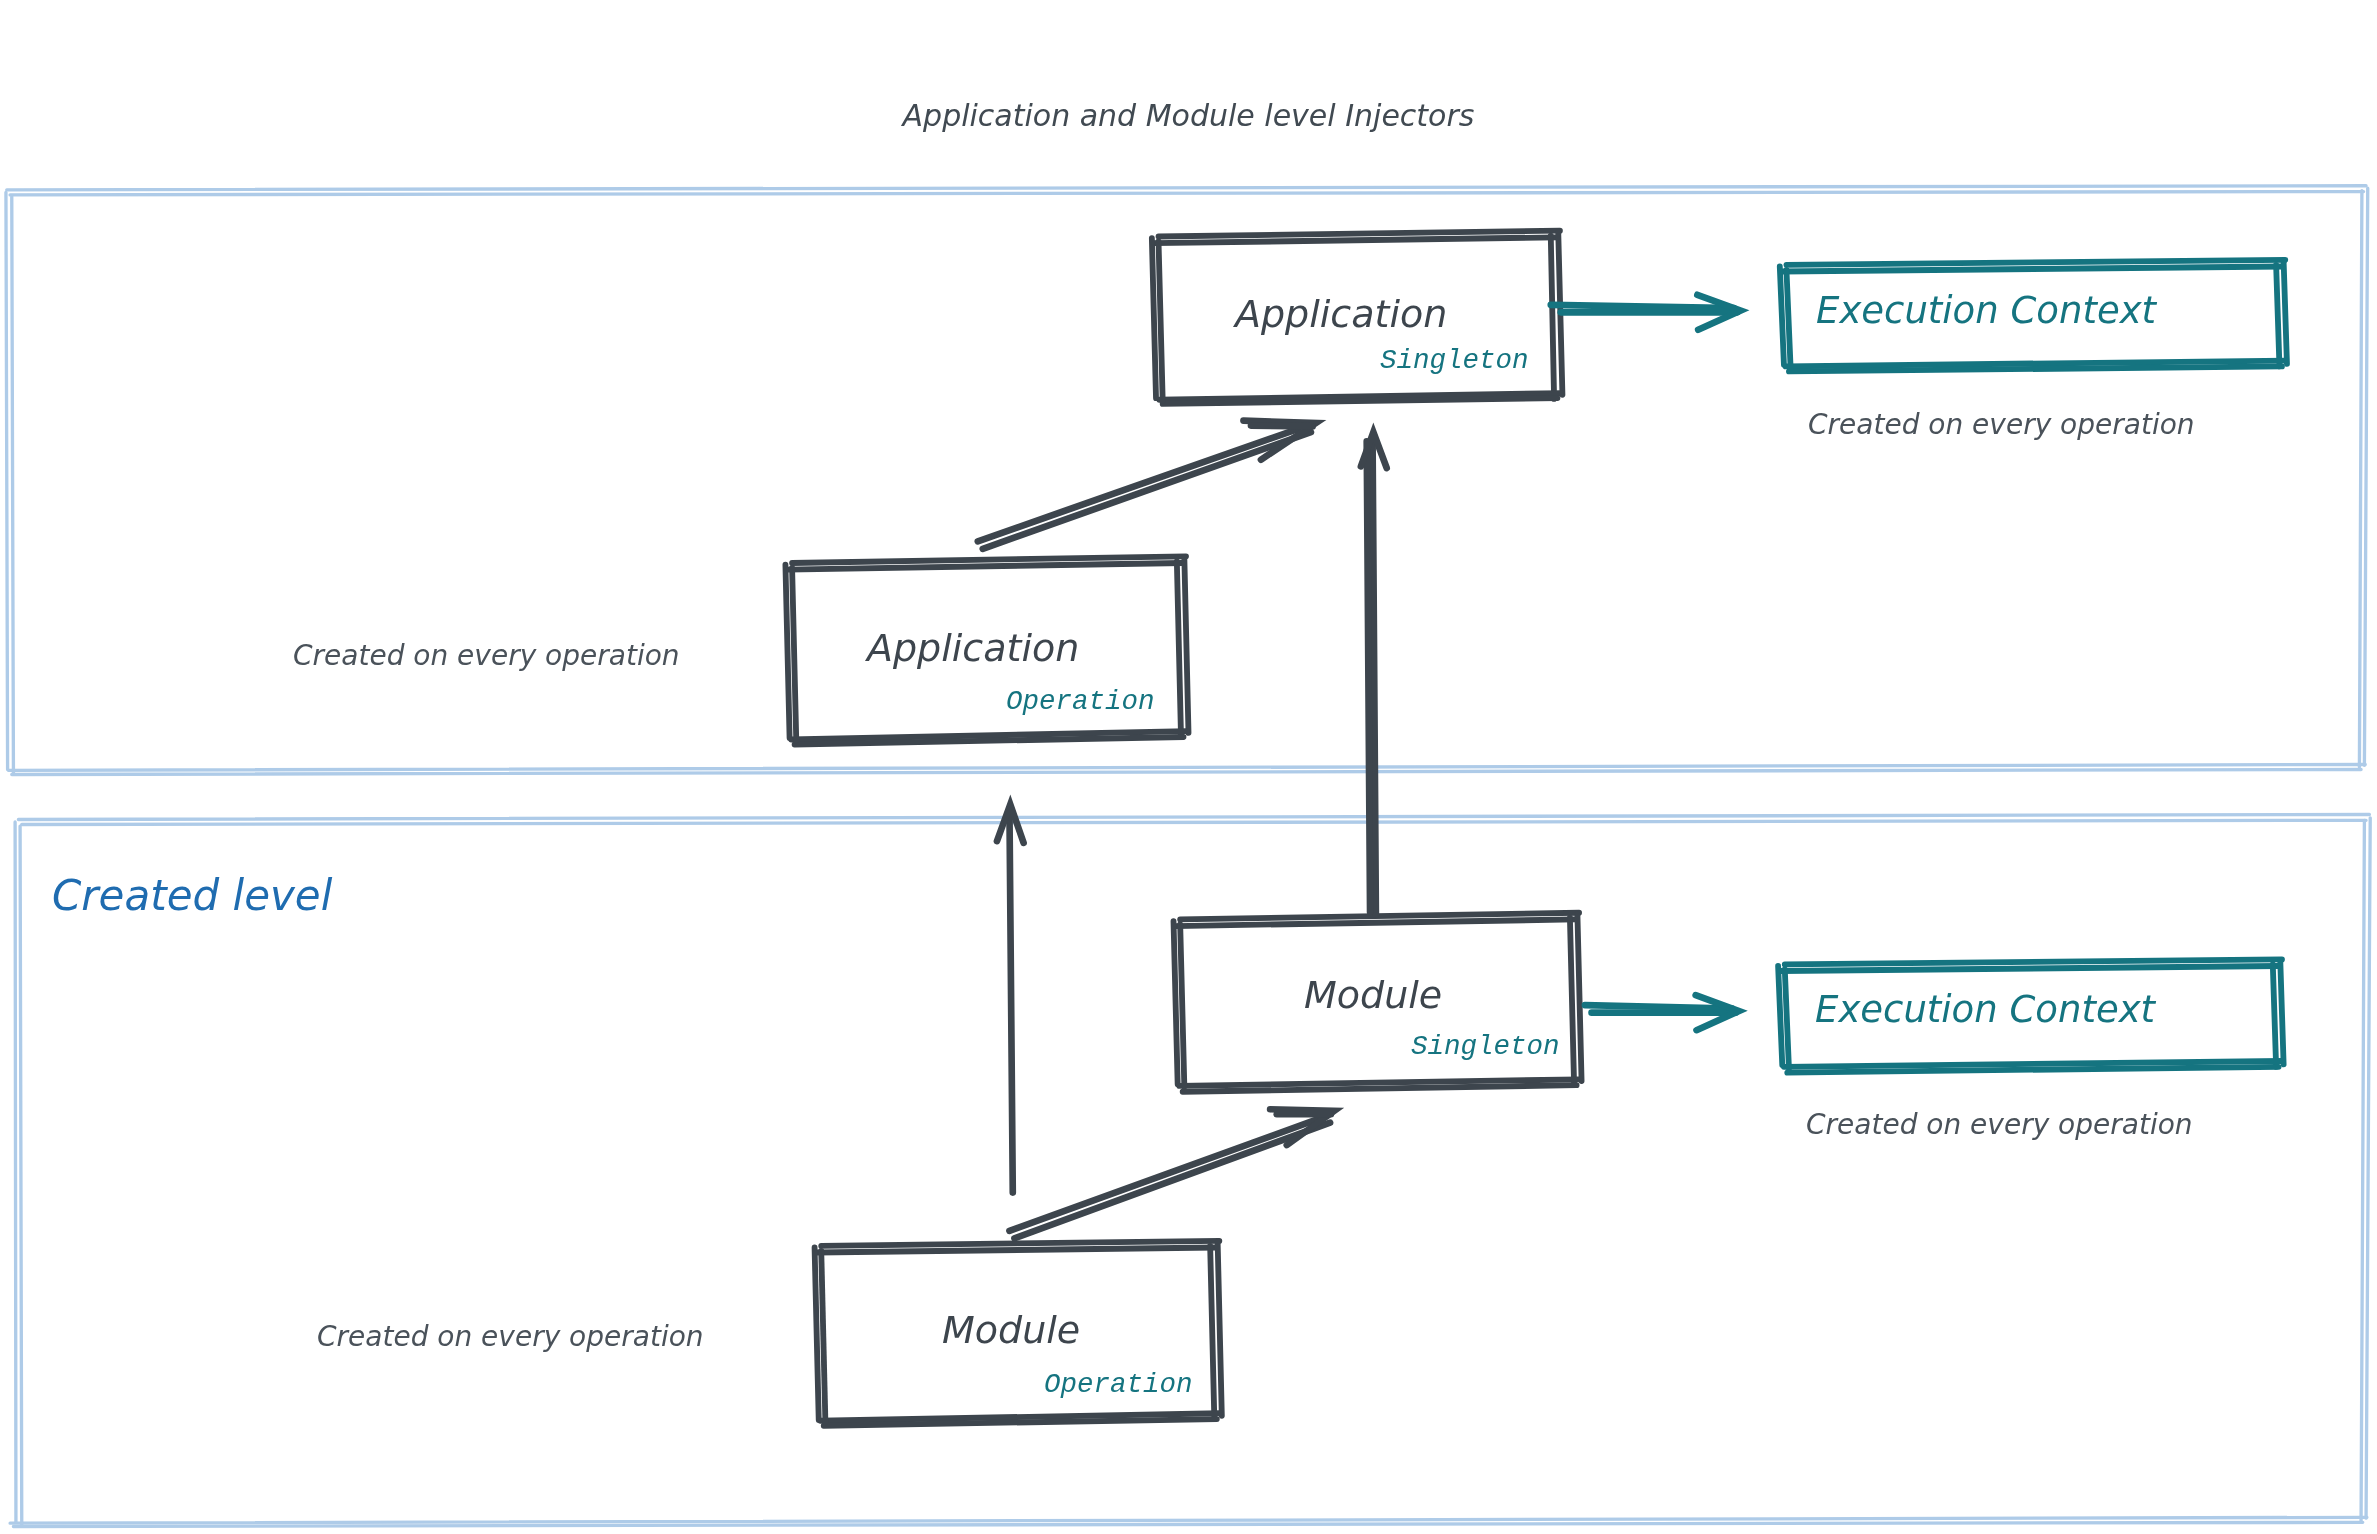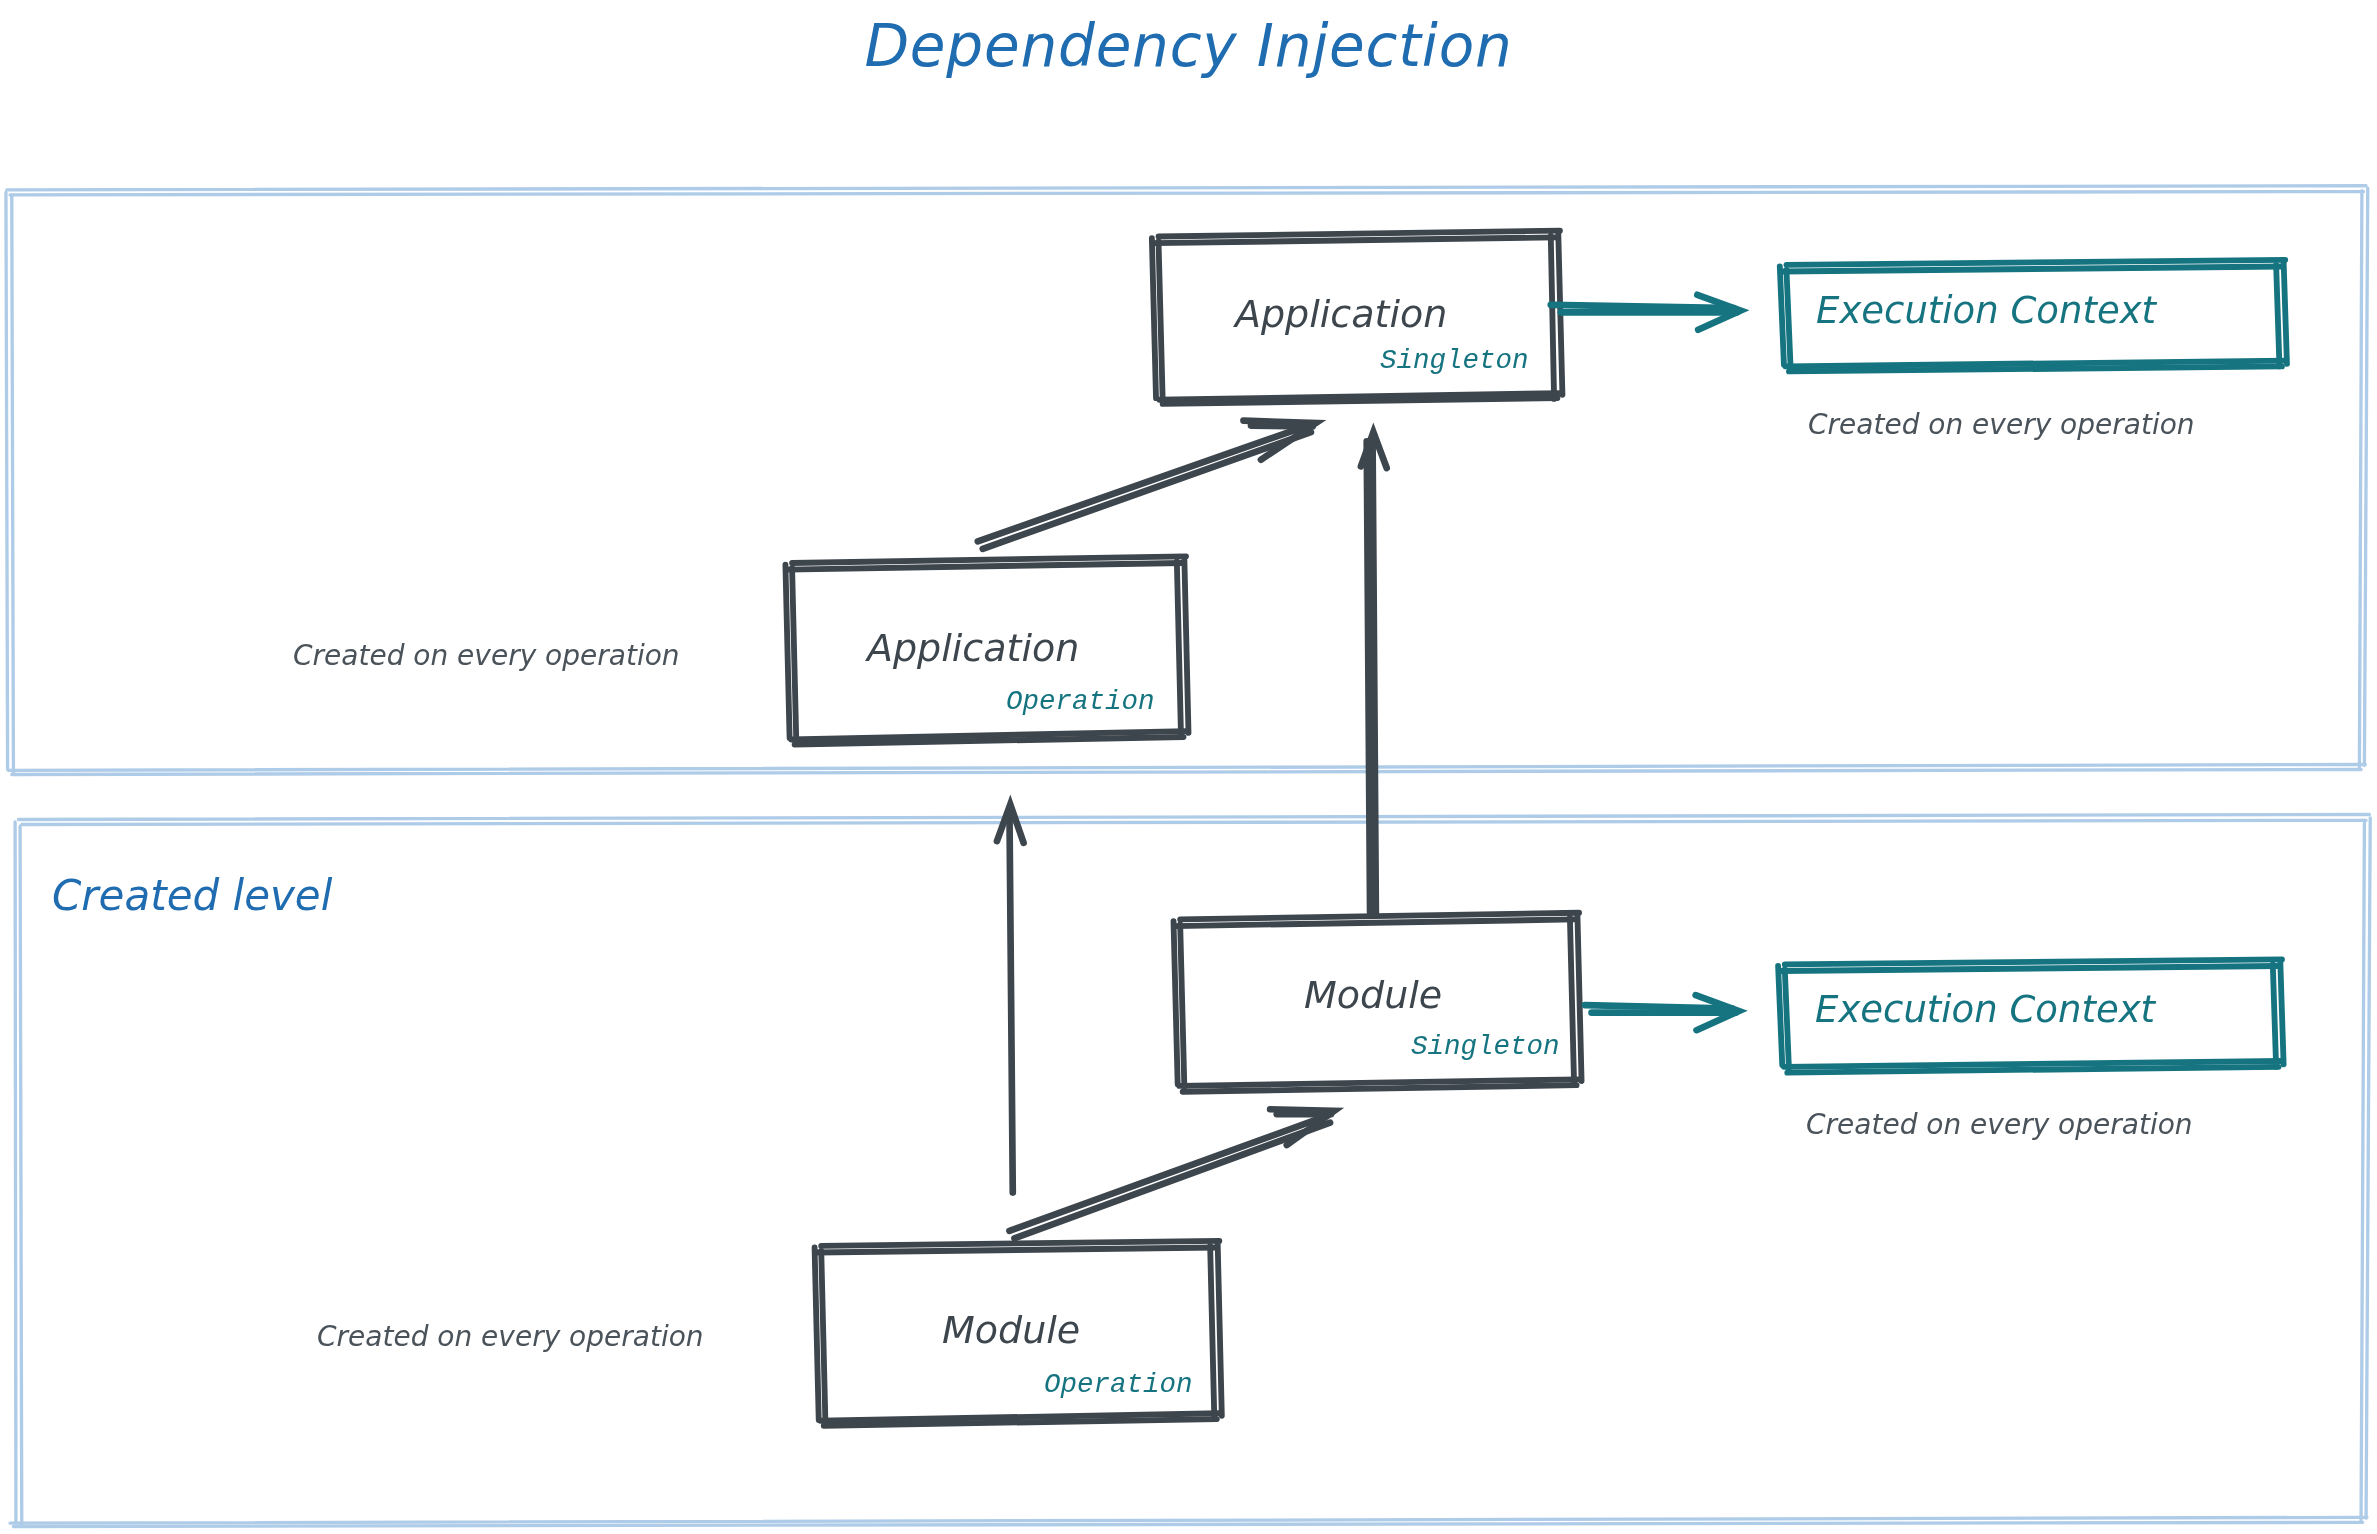--- a/index.html
+++ b/index.html
@@ -27,21 +27,21 @@
 
   .ctx-title{color:#157480;font-size:37px;font-style:italic;margin-left:7px;}
 
   .caption{color:#4a525a;font-size:28px;font-style:italic;}
 </style>
 </head>
 <body>
 
 <div class="stage">
 
-  <div class="txt" id="title">Dependency Injection</div>
+  <div class="txt" id="subtitle">Application and Module level Injectors</div>
 
   <svg class="layer" viewBox="0 0 2854 1842">
 
     <g fill="none" stroke="#aecbe8" stroke-width="4" stroke-linecap="round">
       <path d="M8,228 L2841,223"></path>
       <path d="M12,234 L2838,230"></path>
       <path d="M2843,226 L2839,919"></path>
       <path d="M2836,229 L2833,921"></path>
       <path d="M2840,918 L10,925"></path>
       <path d="M2835,924 L14,930"></path>

